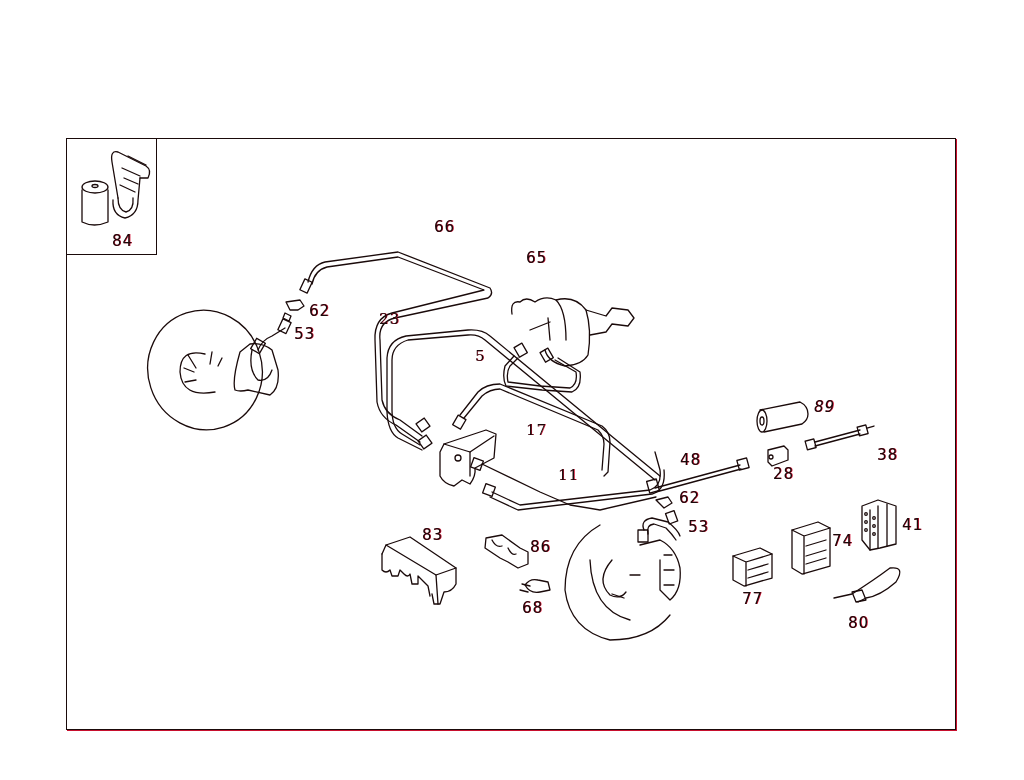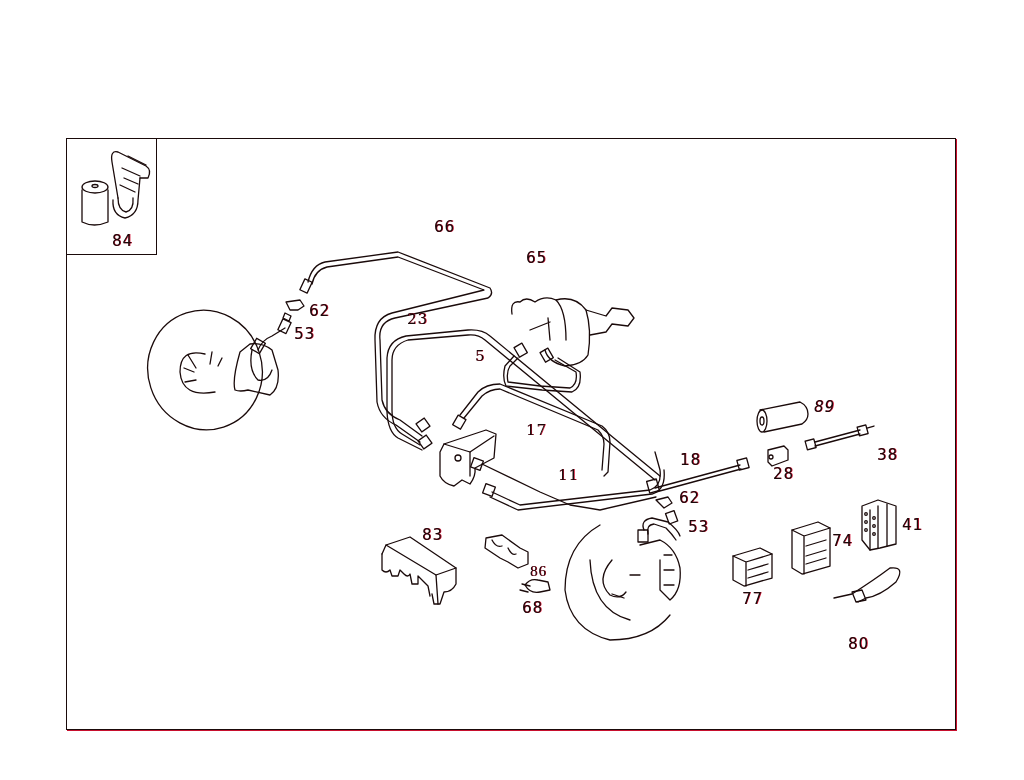--- a/index.html
+++ b/index.html
@@ -179,29 +179,29 @@
     <path d="M834 598 L852 594 Q874 580 890 568 Q906 566 896 582 Q880 596 866 598 L858 602"></path>
     <path d="M852 592 L862 590 L866 600 L856 602 Z"></path>
   </g>
 </svg>
 
 <span class="lbl" style="left:112px;top:234px;">84</span>
 <span class="lbl" style="left:434px;top:220px;">66</span>
 <span class="lbl" style="left:526px;top:251px;">65</span>
 <span class="lbl" style="left:309px;top:304px;">62</span>
 <span class="lbl" style="left:294px;top:327px;">53</span>
-<span class="lbl serif" style="left:379px;top:312px;margin-left:28px;">23</span>
+<span class="lbl serif" style="left:379px;top:312px;">23</span>
 <span class="lbl serif" style="left:475px;top:349px;">5</span>
 <span class="lbl serif" style="left:526px;top:423px;text-align:center;">17</span>
 <span class="lbl serif" style="left:558px;top:468px;">11</span>
 <span class="lbl" style="left:814px;top:400px;font-style:italic;">89</span>
-<span class="lbl" style="left:680px;top:453px;">18</span>
+<span class="lbl" style="left:680px;top:453px;">48</span>
 <span class="lbl" style="left:773px;top:467px;">28</span>
 <span class="lbl" style="left:834px;top:448px;margin-left:43px;">38</span>
 <span class="lbl" style="left:679px;top:491px;">62</span>
 <span class="lbl" style="left:688px;top:520px;">53</span>
 <span class="lbl" style="left:422px;top:528px;">83</span>
-<span class="lbl" style="left:530px;top:564px;font-family:Liberation Serif, serif;">86</span>
+<span class="lbl" style="left:530px;top:540px;">86</span>
 <span class="lbl" style="left:522px;top:601px;">68</span>
 <span class="lbl" style="left:832px;top:534px;">74</span>
 <span class="lbl" style="left:742px;top:592px;">77</span>
 <span class="lbl" style="left:902px;top:518px;">41</span>
-<span class="lbl" style="left:848px;top:637px;">80</span>
+<span class="lbl" style="left:848px;top:616px;">80</span>
 
 </body></html>

